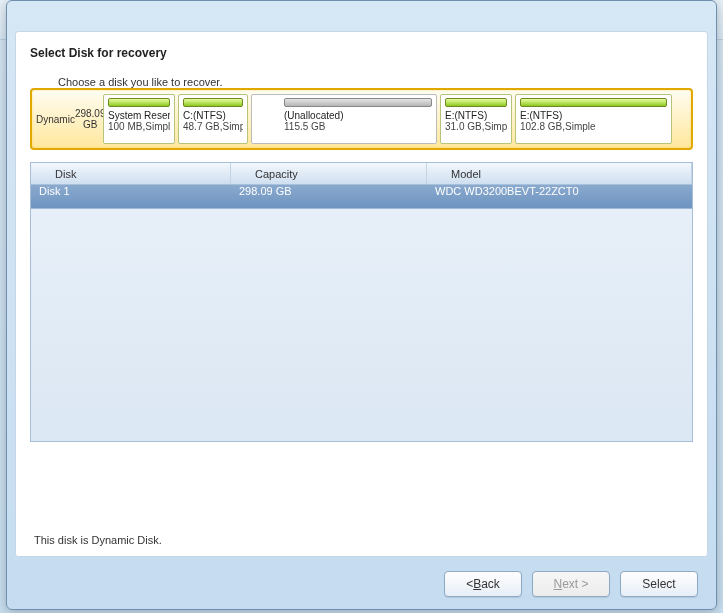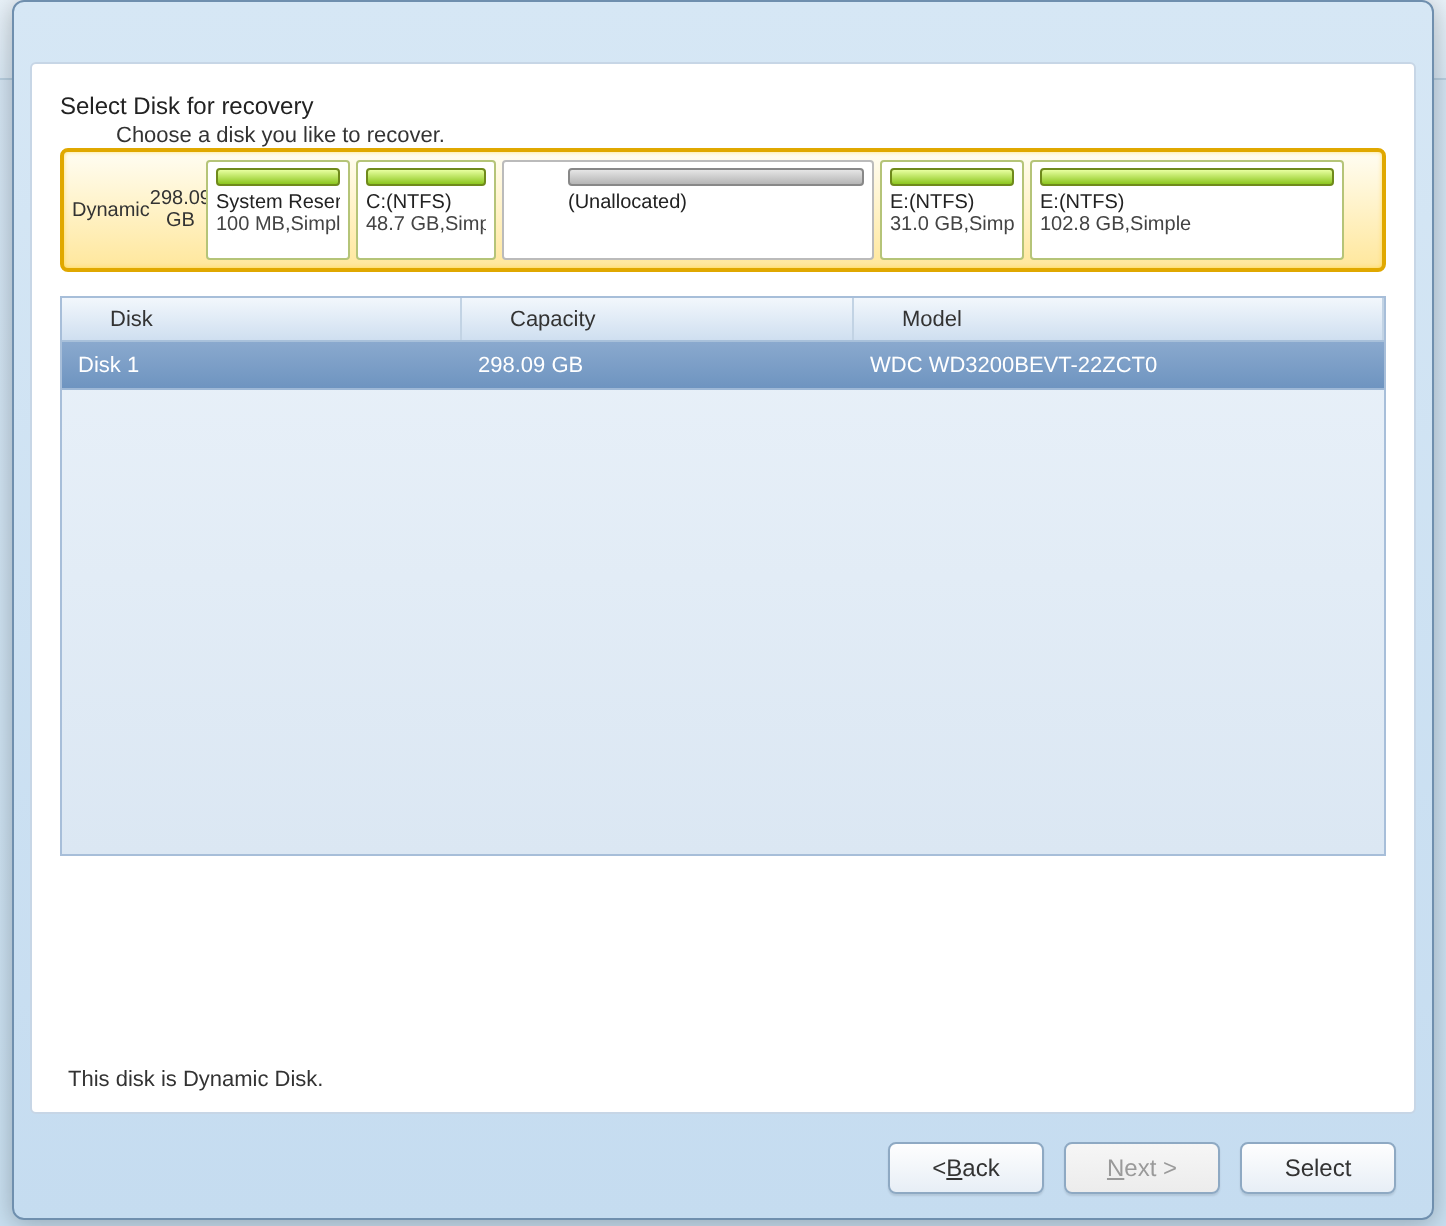--- a/index.html
+++ b/index.html
@@ -64,21 +64,21 @@
   .client {
     position: absolute;
     top: 30px; left: 8px; right: 8px; bottom: 52px;
     background: #fff;
     border: 1px solid #c7d6e6;
     border-radius: 3px;
     overflow: hidden;
   }
   .pad { padding: 14px 14px 8px 14px; }
 
-  .heading { font-weight: normal; color: #222; font-size: 12px; margin-bottom: 2px;}
+  .heading { font-weight: bold; color: #222; font-size: 12px; margin-bottom: 16px;}
   .subheading { margin-left: 28px; color: #333; font-size: 11px; }
 
   .instruction { color: #1f4ea3; margin: 26px 0 6px 0; font-size: 11px;}
 
   .diskmap {
     border: 2px solid #e0a800;
     border-radius: 4px;
     background: linear-gradient(#fffdf2, #ffe79c);
     padding: 4px;
     display: flex;
@@ -132,21 +132,21 @@
     align-items:center;
     font-size: 11px; color:#333;
   }
   .thdr > div { padding-left:24px; border-right:1px solid #c2d3e4; height:100%; display:flex; align-items:center;}
   .col-disk { width: 200px;}
   .col-cap  { width: 196px;}
   .col-model{ flex:1; border-right:none;}
   .trow {
     display:flex;
     height: 24px;
-    align-items:center;
+    align-items:flex-start;
     font-size: 11px;
     color: #fff;
     background: linear-gradient(#8aa9ce, #6e94c0);
     border-bottom: 1px solid #9eb8d6;
   }
   .trow > div { padding-left:8px;}
   .trow .col-disk{ width:200px;}
   .trow .col-cap { width:196px;}
   .trow .col-model{ flex:1;}
 
@@ -211,20 +211,21 @@
               <div class="plabel2">100 MB,Simple</div>
             </div>
             <div class="partcell" style="width: 70px;">
               <div class="usagebar"></div>
               <div class="plabel1">C:(NTFS)</div>
               <div class="plabel2">48.7 GB,Simple</div>
             </div>
             <div class="partcell unalloc" style="width: 186px; padding-left: 32px;">
               <div class="usagebar gray"></div>
               <div class="plabel1">(Unallocated)</div>
+              <div class="plabel2">115.5 GB</div>
             </div>
             <div class="partcell" style="width: 72px;">
               <div class="usagebar"></div>
               <div class="plabel1">E:(NTFS)</div>
               <div class="plabel2">31.0 GB,Simple</div>
             </div>
             <div class="partcell" style="width: 157px;">
               <div class="usagebar"></div>
               <div class="plabel1">E:(NTFS)</div>
               <div class="plabel2">102.8 GB,Simple</div>

